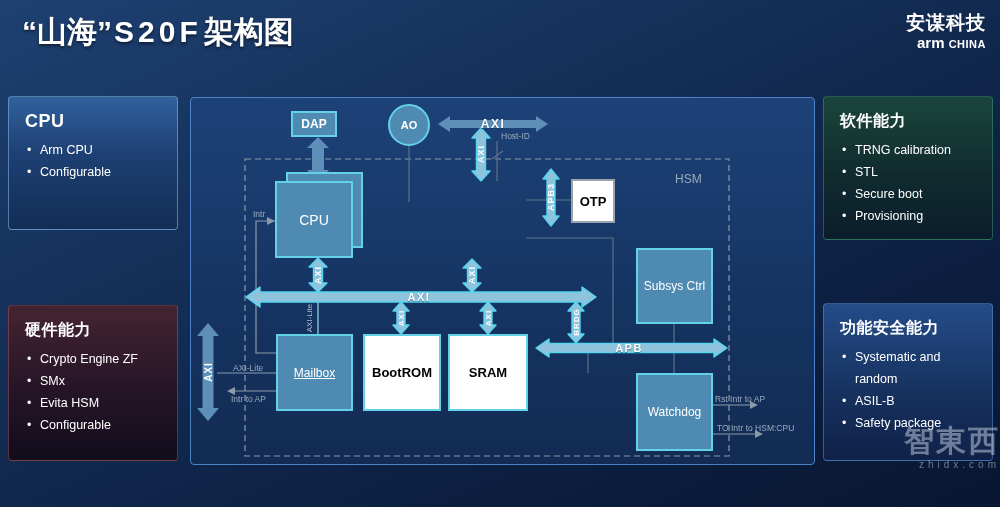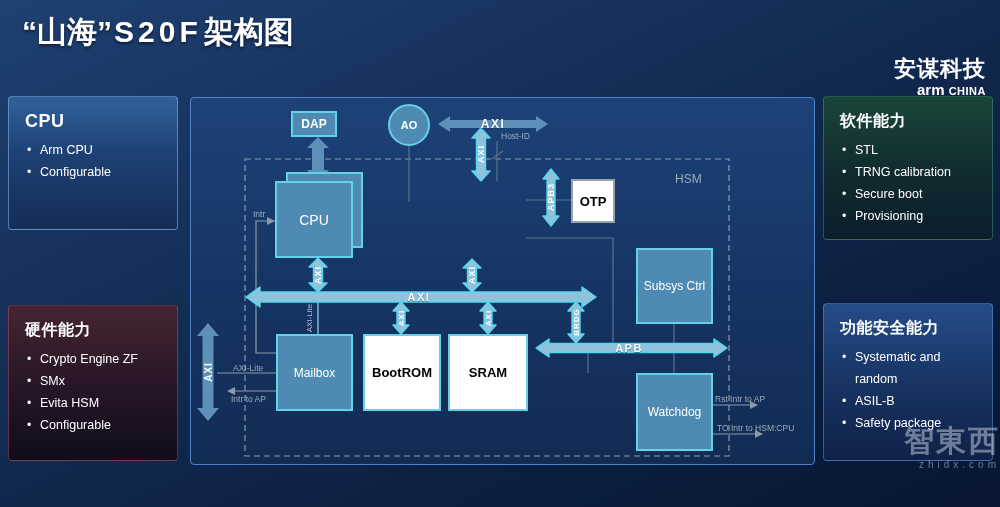--- a/index.html
+++ b/index.html
@@ -6,21 +6,21 @@
   *{box-sizing:border-box;}
   .stage{
     position:relative;width:1000px;height:507px;overflow:hidden;
     font-family:"Liberation Sans",sans-serif;color:#fff;
     background:linear-gradient(155deg,#1e4172 0%,#16325c 30%,#0e2346 62%,#081631 100%);
   }
   
   .page-title{position:absolute;left:22px;top:12px;font-size:30px;font-weight:bold;white-space:nowrap;text-shadow:0 2px 3px rgba(0,0,0,.5);}
   .page-title .model{letter-spacing:4px;margin:0 2px;}
   .brand{position:absolute;right:14px;top:12px;text-align:right;line-height:1.15;}
-  .brand .cn{font-size:22px;font-weight:bold;letter-spacing:1px;margin-top:44px;}
+  .brand .cn{font-size:19px;font-weight:bold;letter-spacing:1px;}
   .brand .en{font-size:15px;font-weight:bold;}
   .brand .en .china{font-size:11px;letter-spacing:.5px;}
   
   .side-panel{position:absolute;width:170px;border-radius:4px;padding:14px 10px 10px 16px;}
   .side-panel h2{margin:0 0 8px 0;font-size:16px;letter-spacing:.5px;}
   .side-panel ul{margin:0;padding:0;list-style:none;}
   .side-panel li{position:relative;padding-left:15px;font-size:12.5px;line-height:1.75;}
   .side-panel li::before{content:"•";position:absolute;left:2px;top:0;}
   .p-cpu{left:8px;top:96px;height:134px;background:linear-gradient(180deg,#30619c 0%,#1d3f72 45%,#142d56 100%);border:1px solid rgba(125,175,225,.6);}
   .p-cpu h2{font-size:18px;}
@@ -77,22 +77,22 @@
       <li>Crypto Engine ZF</li>
       <li>SMx</li>
       <li>Evita HSM</li>
       <li>Configurable</li>
     </ul>
   </div>
 
   <div class="side-panel p-sw">
     <h2>软件能力</h2>
     <ul>
+      <li>TRNG calibration</li>
       <li>STL</li>
-      <li>TRNG calibration</li>
       <li>Secure boot</li>
       <li>Provisioning</li>
     </ul>
   </div>
 
   <div class="side-panel p-fs">
     <h2>功能安全能力</h2>
     <ul>
       <li>Systematic and random</li>
       <li>ASIL-B</li>
@@ -155,21 +155,21 @@
     <div class="blk" style="left:100px;top:13px;width:46px;height:26px;font-weight:bold;">DAP</div>
     <div class="blk" style="left:197px;top:6px;width:42px;height:42px;border-radius:50%;font-size:11px;font-weight:bold;">AO</div>
 
     <div class="blk" style="left:95px;top:74px;width:77px;height:76px;"></div>
     <div class="blk" style="left:84px;top:83px;width:78px;height:77px;font-size:14px;">CPU</div>
 
 
     <div class="blk white" style="left:380px;top:81px;width:44px;height:44px;border-color:#9aa2ab;font-size:13px;">OTP</div>
     <div class="blk" style="left:445px;top:150px;width:77px;height:76px;">Subsys Ctrl</div>
 
-    <div class="blk" style="left:85px;top:236px;width:77px;height:77px;">Mailbox</div>
+    <div class="blk" style="left:85px;top:236px;width:77px;height:77px;text-decoration:underline;">Mailbox</div>
     <div class="blk white" style="left:172px;top:236px;width:78px;height:77px;font-size:13px;">BootROM</div>
     <div class="blk white" style="left:257px;top:236px;width:80px;height:77px;font-size:13px;">SRAM</div>
     <div class="blk" style="left:445px;top:275px;width:77px;height:78px;">Watchdog</div>
 
     <div class="buslabel" style="left:302px;top:26px;font-size:12px;">AXI</div>
     <div class="buslabel" style="left:228px;top:199px;">AXI</div>
     <div class="buslabel" style="left:438px;top:250px;">APB</div>
     <div class="vlabel" style="left:127px;top:177px;">AXI</div>
     <div class="vlabel" style="left:281px;top:177px;">AXI</div>
     <div class="vlabel" style="left:290px;top:56px;">AXI</div>

